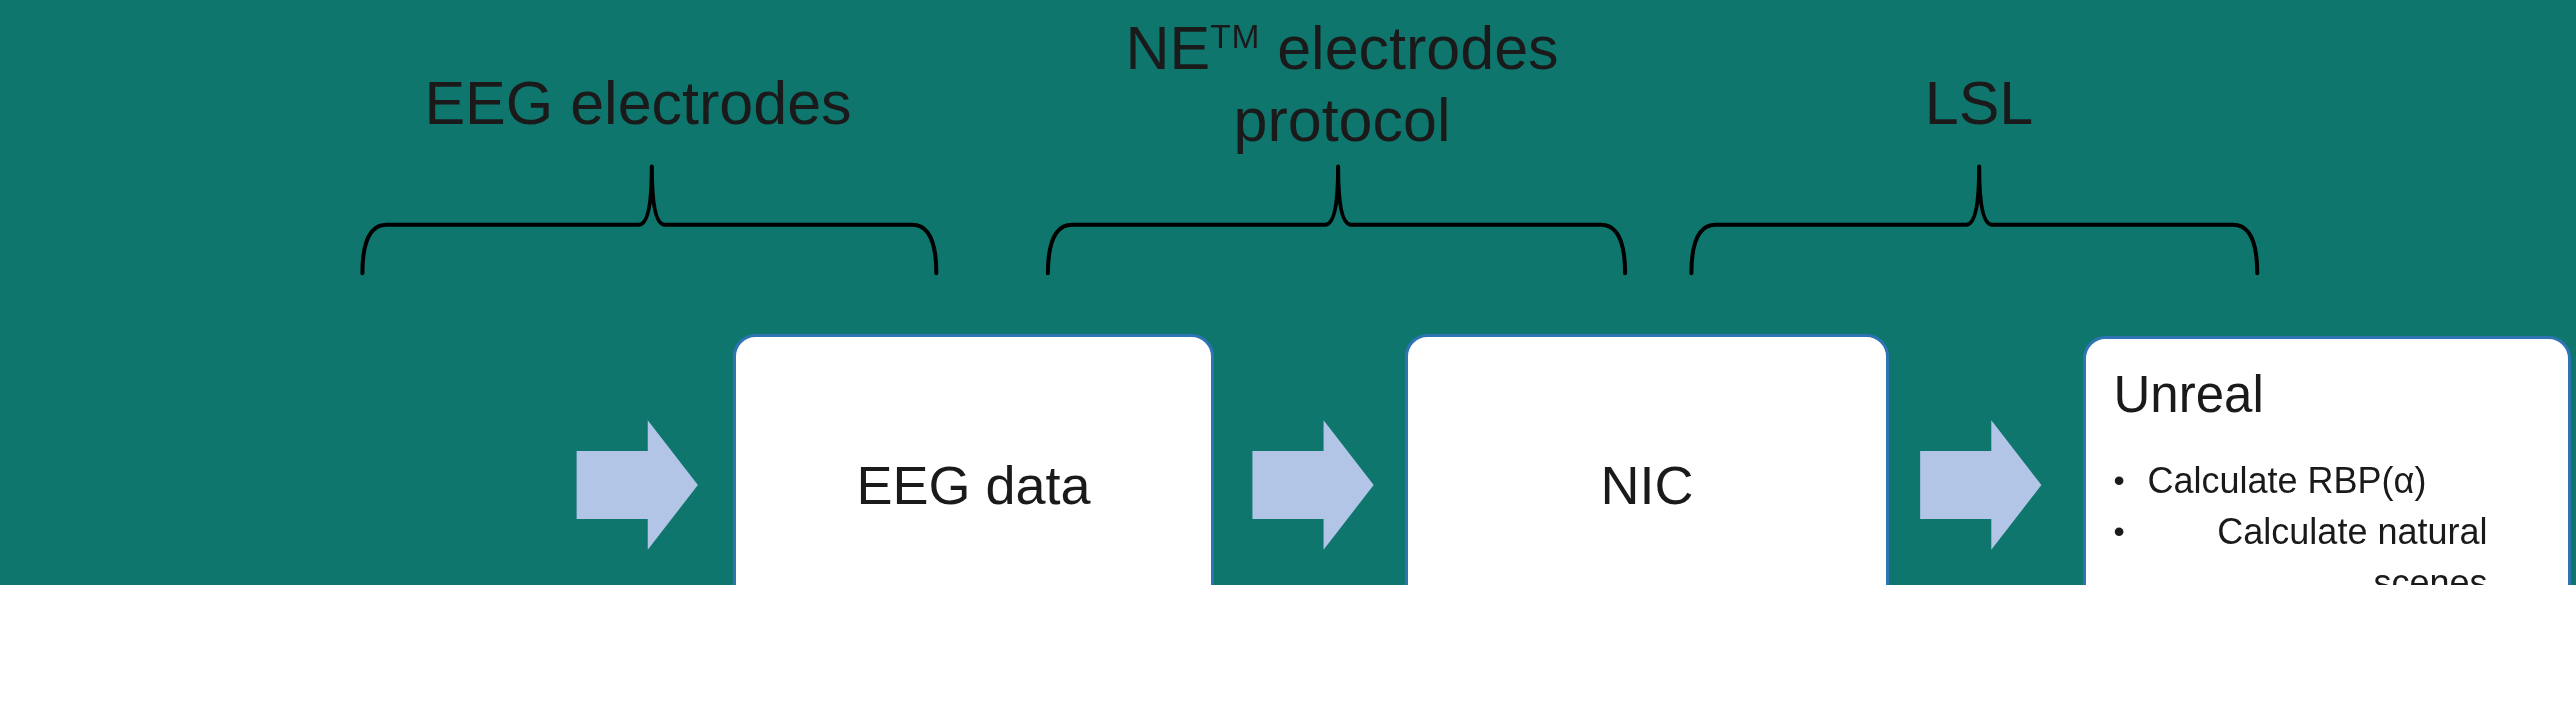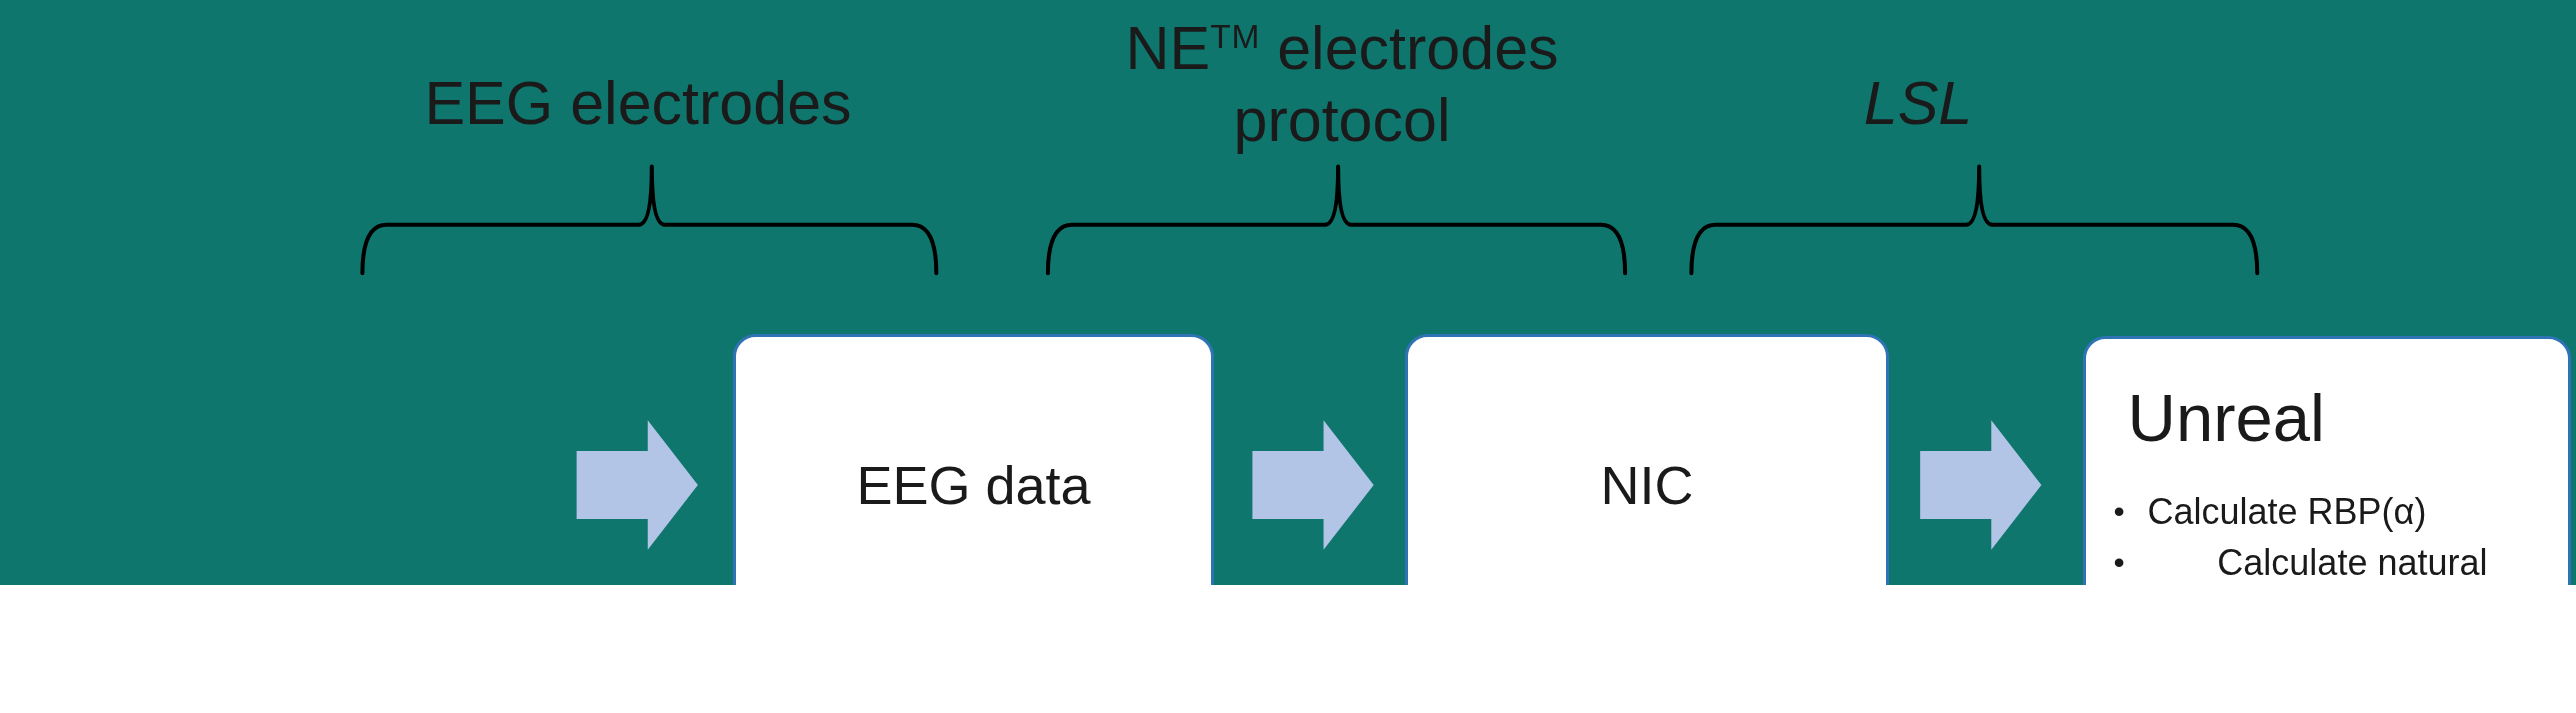--- a/index.html
+++ b/index.html
@@ -44,21 +44,21 @@
     display:flex;align-items:center;justify-content:center;
   }
   #box-eeg-data{left:733px;top:334px;width:481px;height:301px;}
   #box-nic{left:1405px;top:334px;width:484px;height:301px;}
   #box-unreal{
     left:2083px;top:336px;width:488px;height:311px;
     display:block;
     padding:27.5px 16px 0 27.5px;
   }
   .box-text{font-size:54px;line-height:1;}
-  .unreal-title{font-size:67px;line-height:1.1;margin:14px;font-weight:normal;}
+  .unreal-title{font-size:51px;line-height:1.1;margin:0;font-weight:normal;}
   .bullet-list{list-style:none;margin:32px 0 0 0;padding:0;font-size:36px;}
   .bullet-list li{display:flex;align-items:flex-start;line-height:51px;}
   .bullet-glyph{flex:none;width:21px;margin-right:13px;font-size:32px;}
   .bullet-text{max-width:340px;text-align:right;}
 </style>
 </head>
 <body>
 
 <div id="canvas">
 
@@ -76,21 +76,21 @@
   </svg>
 
   <div class="brace-label" style="left:638px;top:68px;">EEG electrodes</div>
 
   <div class="brace-label" style="left:1342px;top:13px;">
     <span>NE</span><sup>TM</sup><span> electrodes</span>
     <br>
     <span>protocol</span>
   </div>
 
-  <div class="brace-label" style="left:1918px;top:68px;font-style:italic;">LSL</div>
+  <div class="brace-label" style="left:1979px;top:68px;">LSL</div>
 
 
   <div class="node-box" id="box-eeg-data">
     <span class="box-text">EEG data</span>
   </div>
 
   <div class="node-box" id="box-nic">
     <span class="box-text">NIC</span>
   </div>
 

